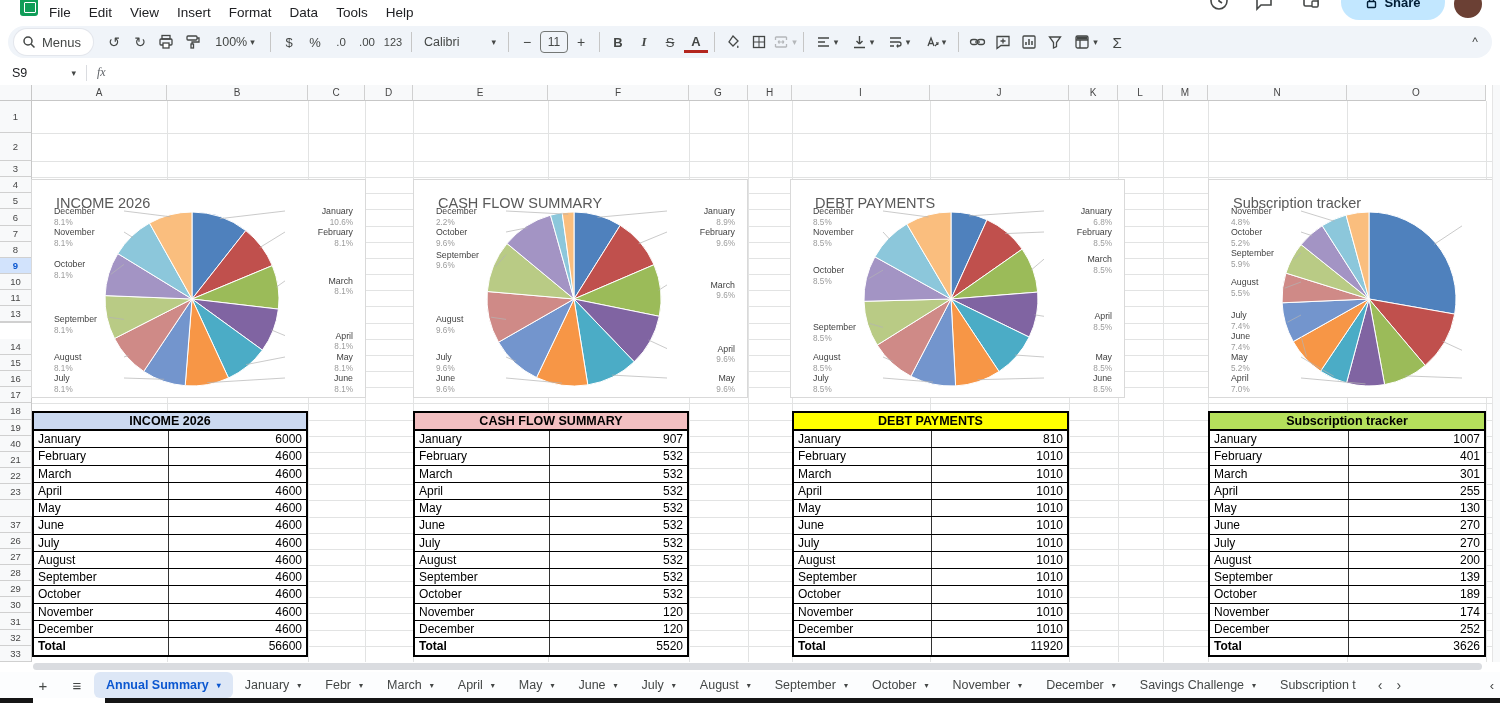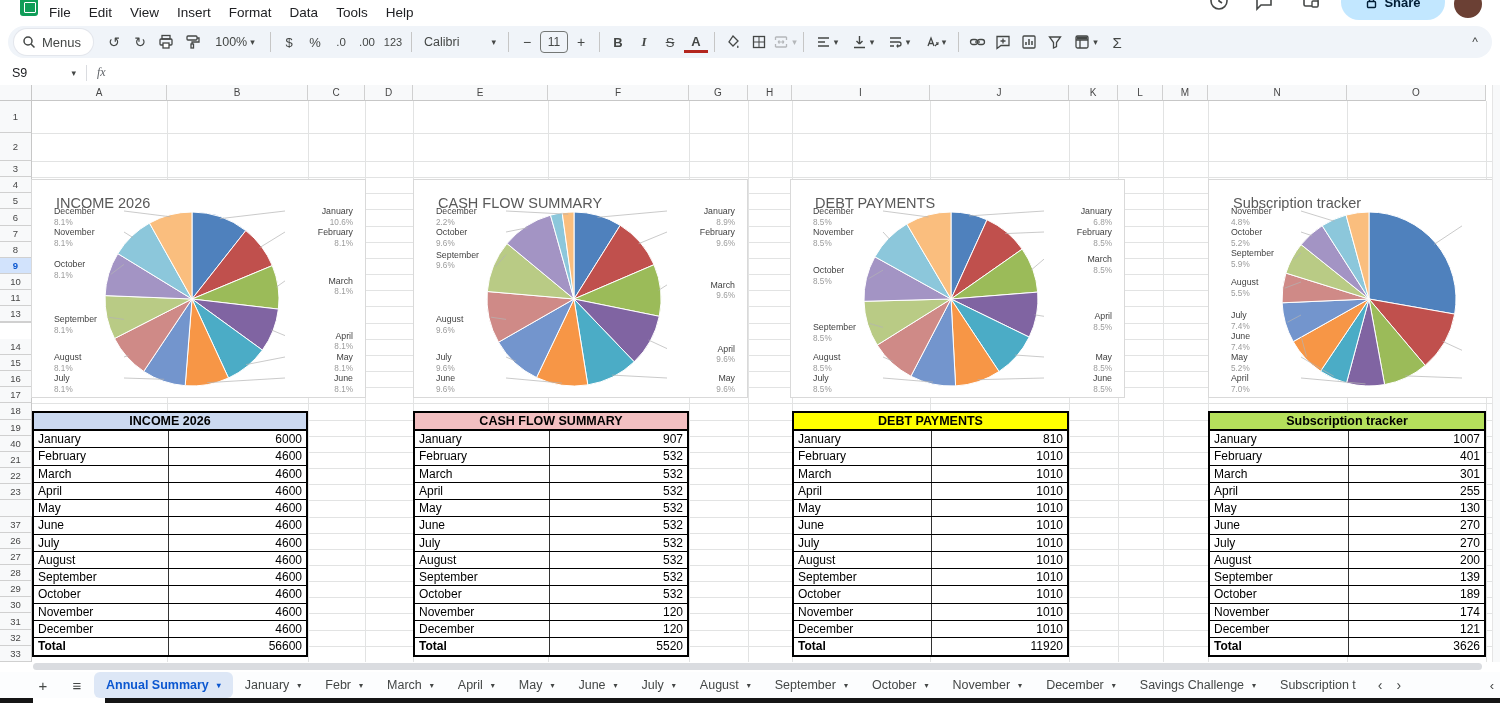--- a/index.html
+++ b/index.html
@@ -755,21 +755,21 @@
         <div class="ft-row" style="height: 17.25px;">
           <div class="ft-m" style="width: 139px;">October</div>
           <div class="ft-v">189</div>
         </div>
         <div class="ft-row" style="height: 17.25px;">
           <div class="ft-m" style="width: 139px;">November</div>
           <div class="ft-v">174</div>
         </div>
         <div class="ft-row" style="height: 17.25px;">
           <div class="ft-m" style="width: 139px;">December</div>
-          <div class="ft-v">121</div>
+          <div class="ft-v">252</div>
         </div>
         <div class="ft-row ft-total" style="height: 17.25px;">
           <div class="ft-m" style="width: 139px;">Total</div>
           <div class="ft-v">3626</div>
         </div>
       </div>
     </div>
 
   <div id="hscroll">
       <div id="hthumb"></div>

